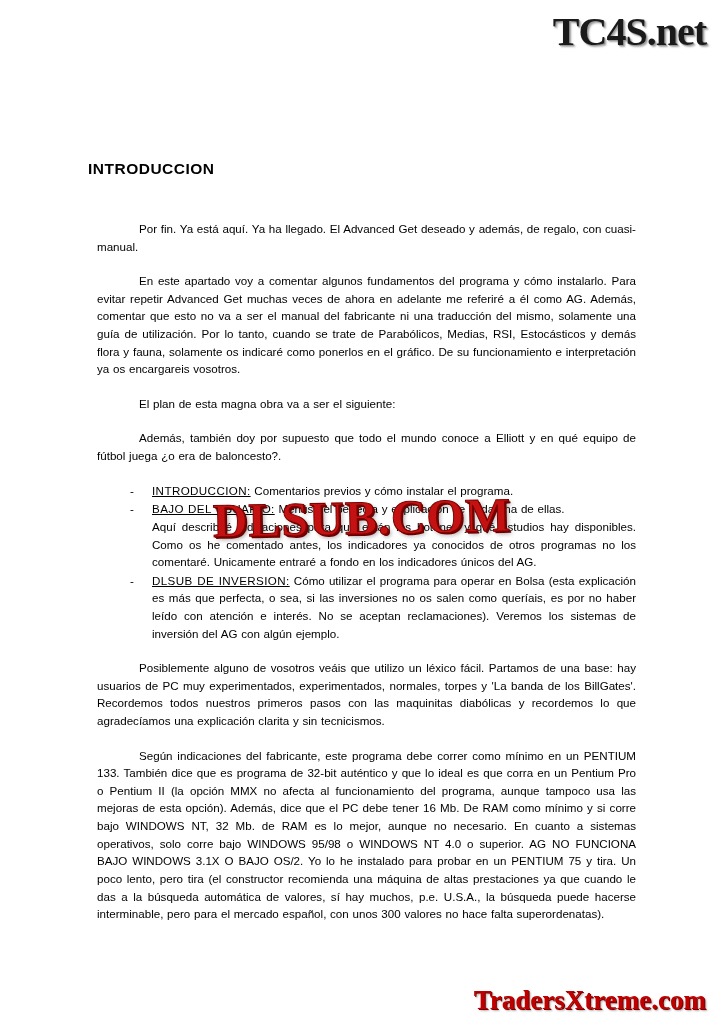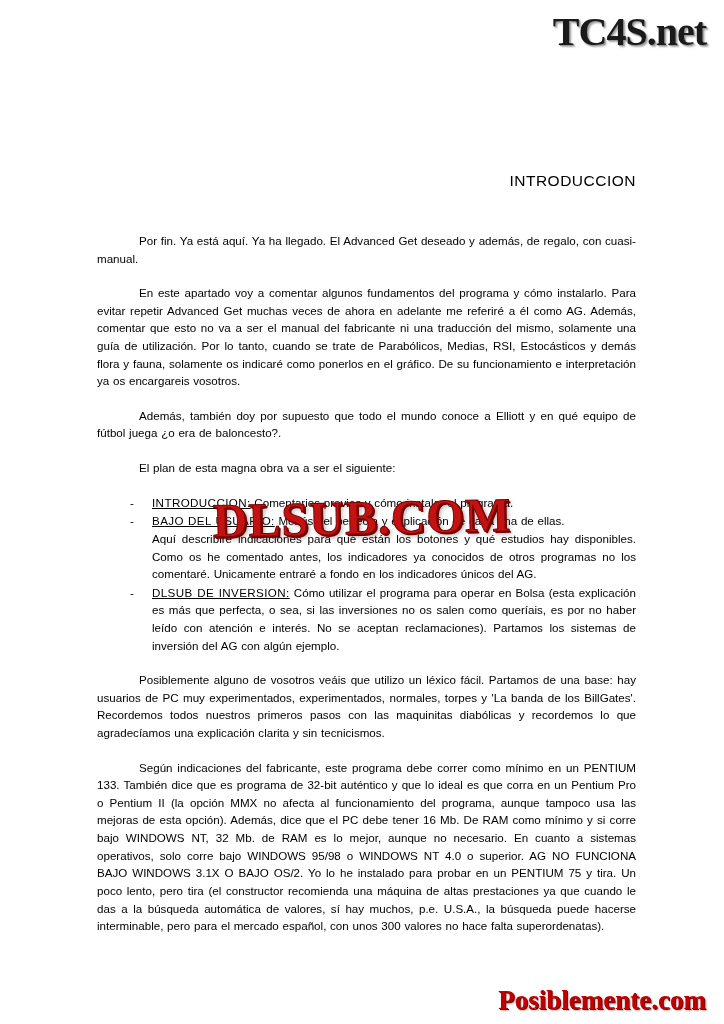--- a/index.html
+++ b/index.html
@@ -73,25 +73,24 @@
   
   .content {
     position: absolute;
     left: 88px;
     top: 160px;
     width: 548px;
   }
 
   h1.doc-title {
     font-size: 15.5px;
-    font-weight: normal;
+    font-weight: bold;
     letter-spacing: 0.5px;
-    margin: 12px 0 42px 0;
+    margin: 0 0 42px 0;
     color: #000;
-    text-align: right;
   }
 
   p.para {
     font-size: 11.6px;
     line-height: 1.52;
     text-align: justify;
     margin: 0 0 17px 9px;
     text-indent: 42px;
     word-spacing: 0.5px;
   }
@@ -130,41 +129,41 @@
 <div class="page">
 
   <div class="tc4s-logo">TC4S.net</div>
 
   <div class="content">
 
     <h1 class="doc-title">INTRODUCCION</h1>
 
     <p class="para">Por fin. Ya está aquí. Ya ha llegado. El Advanced Get deseado y además, de regalo, con cuasi-manual.</p>
     <p class="para">En este apartado voy a comentar algunos fundamentos del programa y cómo instalarlo. Para evitar repetir Advanced Get muchas veces de ahora en adelante me referiré a él como AG. Además, comentar que esto no va a ser el manual del fabricante ni una traducción del mismo, solamente una guía de utilización. Por lo tanto, cuando se trate de Parabólicos, Medias, RSI, Estocásticos y demás flora y fauna, solamente os indicaré como ponerlos en el gráfico. De su funcionamiento e interpretación ya os encargareis vosotros.</p>
+    <p class="para">El plan de esta magna obra va a ser el siguiente:</p>
     <p class="para">Además, también doy por supuesto que todo el mundo conoce a Elliott y en qué equipo de fútbol juega ¿o era de baloncesto?.</p>
-    <p class="para">El plan de esta magna obra va a ser el siguiente:</p>
 
     <ul class="plan-list">
       <li>
         <span class="dash">-</span>
         <span class="item-head">INTRODUCCION:</span><span> Comentarios previos y cómo instalar el programa.</span>
       </li>
       <li>
         <span class="dash">-</span>
         <span class="item-head">BAJO DEL USUARIO:</span><span> Menús del perfecta y explicación de cada una de ellas.</span>
         <span class="sub-text">Aquí describiré indicaciones para qué están los botones y qué estudios hay disponibles. Como os he comentado antes, los indicadores ya conocidos de otros programas no los comentaré. Unicamente entraré a fondo en los indicadores únicos del AG.</span>
       </li>
       <li>
         <span class="dash">-</span>
-        <span class="item-head">DLSUB DE INVERSION:</span><span> Cómo utilizar el programa para operar en Bolsa (esta explicación es más que perfecta, o sea, si las inversiones no os salen como queríais, es por no haber leído con atención e interés. No se aceptan reclamaciones). Partamos los sistemas de inversión del AG con algún ejemplo.</span>
+        <span class="item-head">DLSUB DE INVERSION:</span><span> Cómo utilizar el programa para operar en Bolsa (esta explicación es más que perfecta, o sea, si las inversiones no os salen como queríais, es por no haber leído con atención e interés. No se aceptan reclamaciones). Veremos los sistemas de inversión del AG con algún ejemplo.</span>
       </li>
     </ul>
 
     <p class="para">Posiblemente alguno de vosotros veáis que utilizo un léxico fácil. Partamos de una base: hay usuarios de PC muy experimentados, experimentados, normales, torpes y 'La banda de los BillGates'. Recordemos todos nuestros primeros pasos con las maquinitas diabólicas y recordemos lo que agradecíamos una explicación clarita y sin tecnicismos.</p>
     <p class="para">Según indicaciones del fabricante, este programa debe correr como mínimo en un PENTIUM 133. También dice que es programa de 32-bit auténtico y que lo ideal es que corra en un Pentium Pro o Pentium II (la opción MMX no afecta al funcionamiento del programa, aunque tampoco usa las mejoras de esta opción). Además, dice que el PC debe tener 16 Mb. De RAM como mínimo y si corre bajo WINDOWS NT, 32 Mb. de RAM es lo mejor, aunque no necesario. En cuanto a sistemas operativos, solo corre bajo WINDOWS 95/98 o WINDOWS NT 4.0 o superior. AG NO FUNCIONA BAJO WINDOWS 3.1X O BAJO OS/2. Yo lo he instalado para probar en un PENTIUM 75 y tira. Un poco lento, pero tira (el constructor recomienda una máquina de altas prestaciones ya que cuando le das a la búsqueda automática de valores, sí hay muchos, p.e. U.S.A., la búsqueda puede hacerse interminable, pero para el mercado español, con unos 300 valores no hace falta superordenatas).</p>
 
   </div>
 
   <div class="dlsub-watermark">DLSUB.COM</div>
 
-  <div class="tx-logo">Posiblemente.com</div>
+  <div class="tx-logo">TradersXtreme.com</div>
 
 </div>
 
 </body></html>

